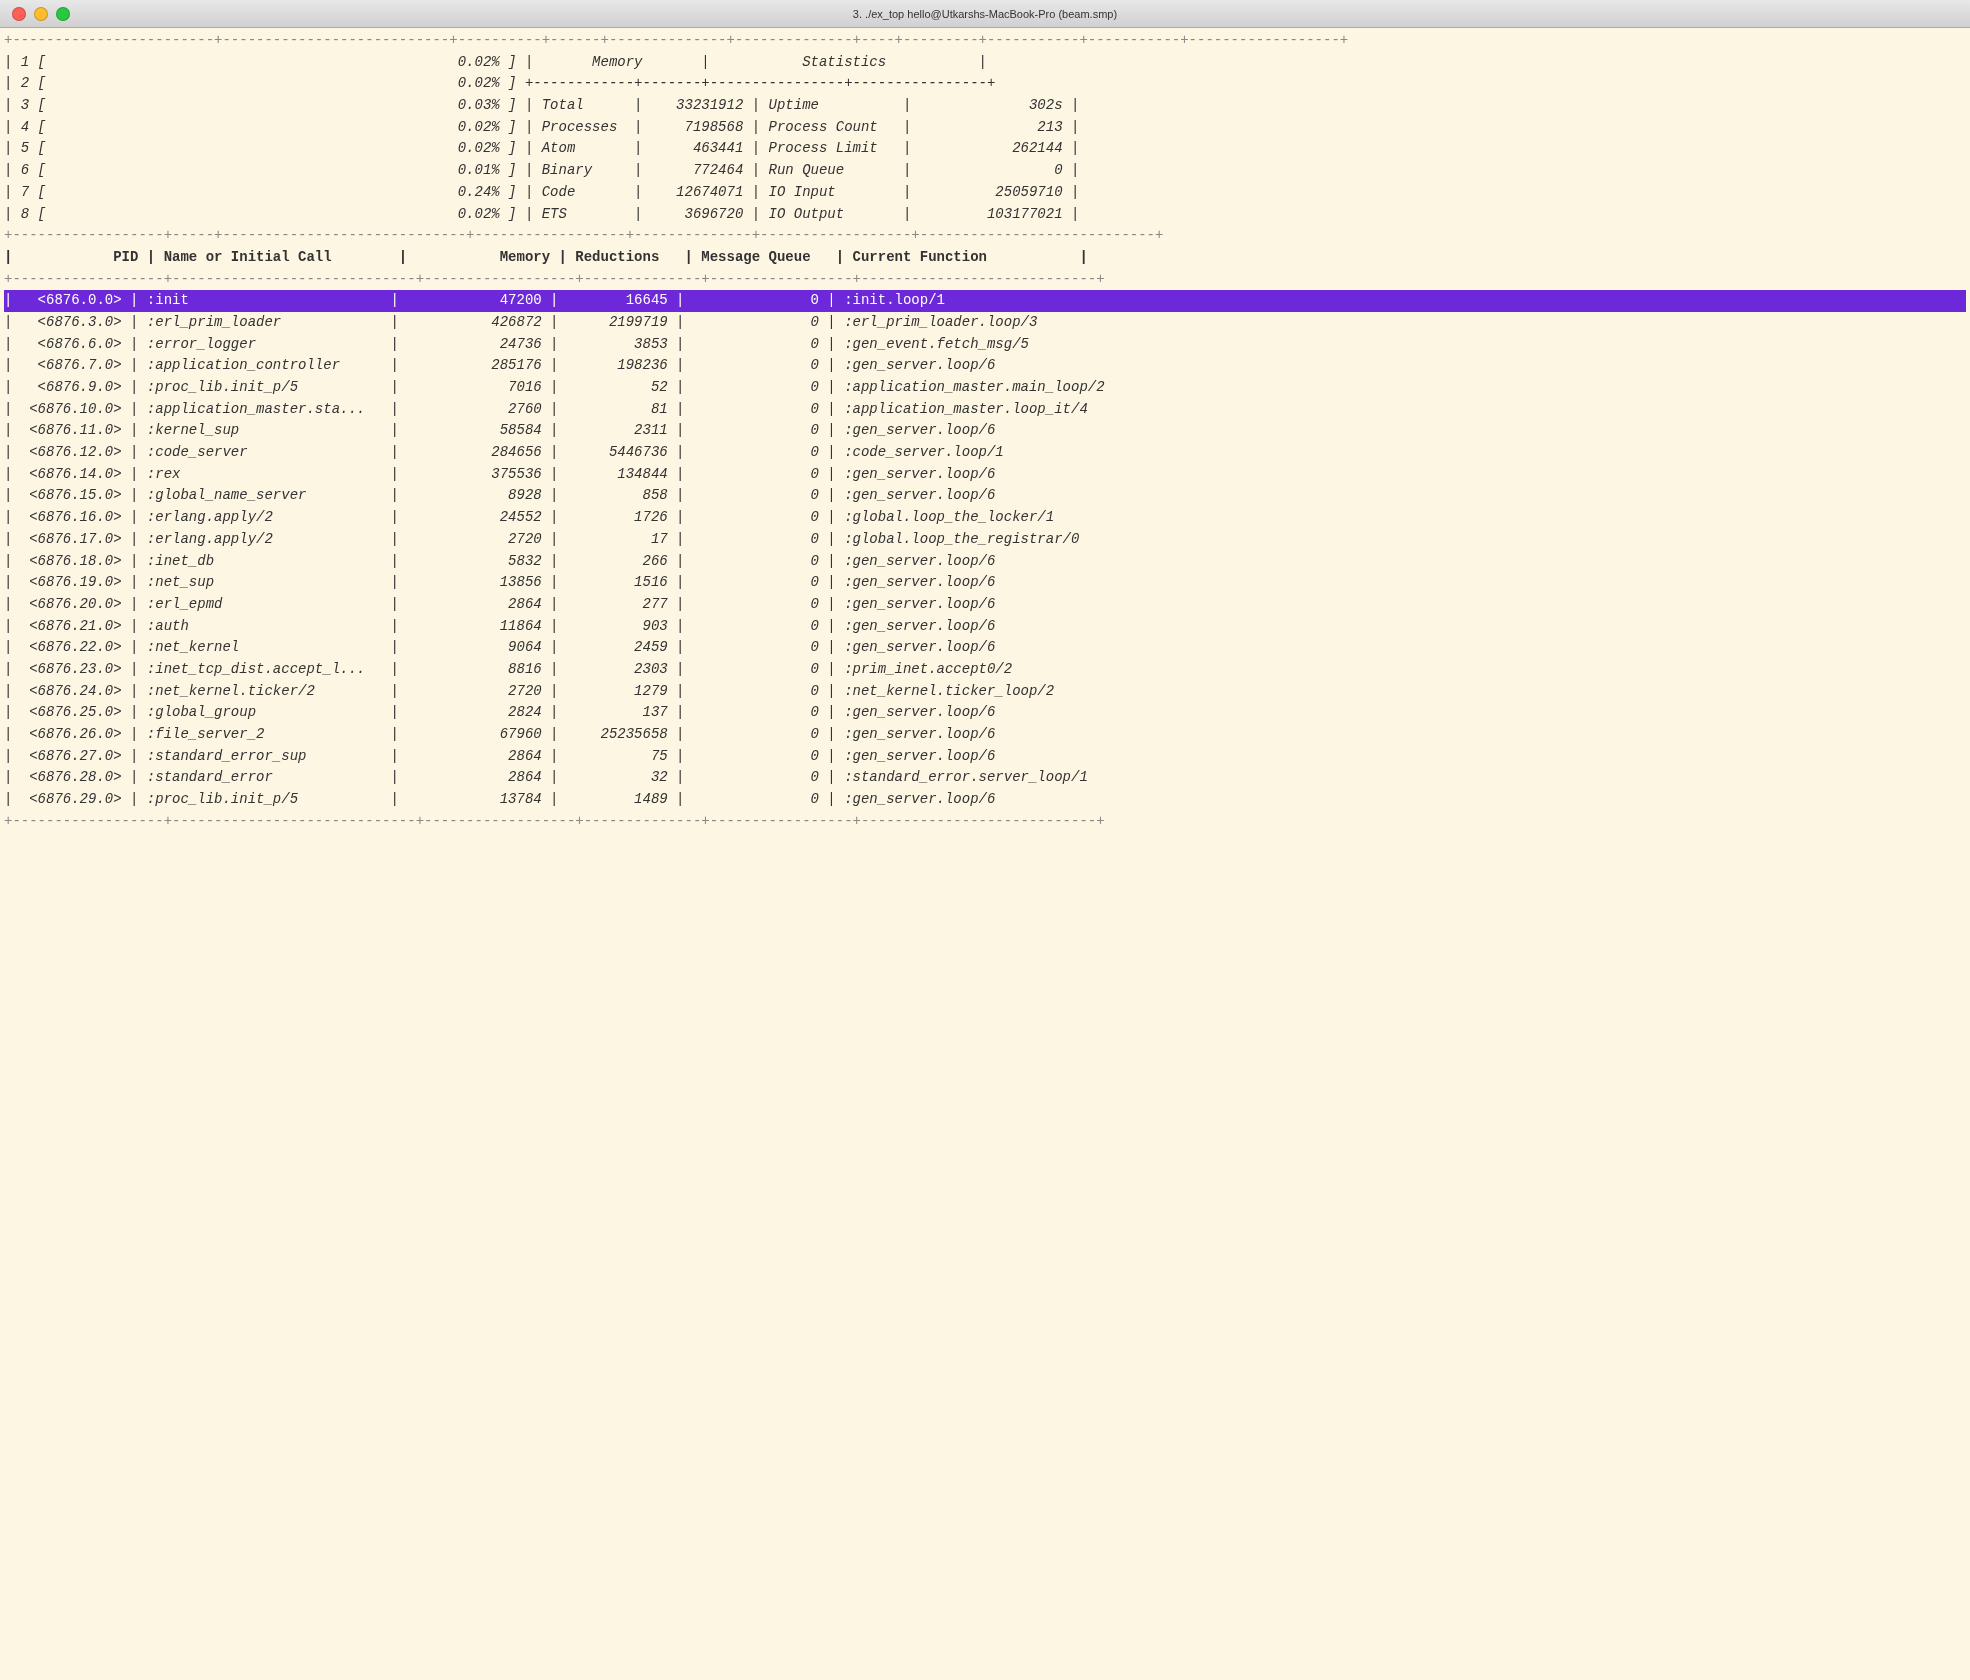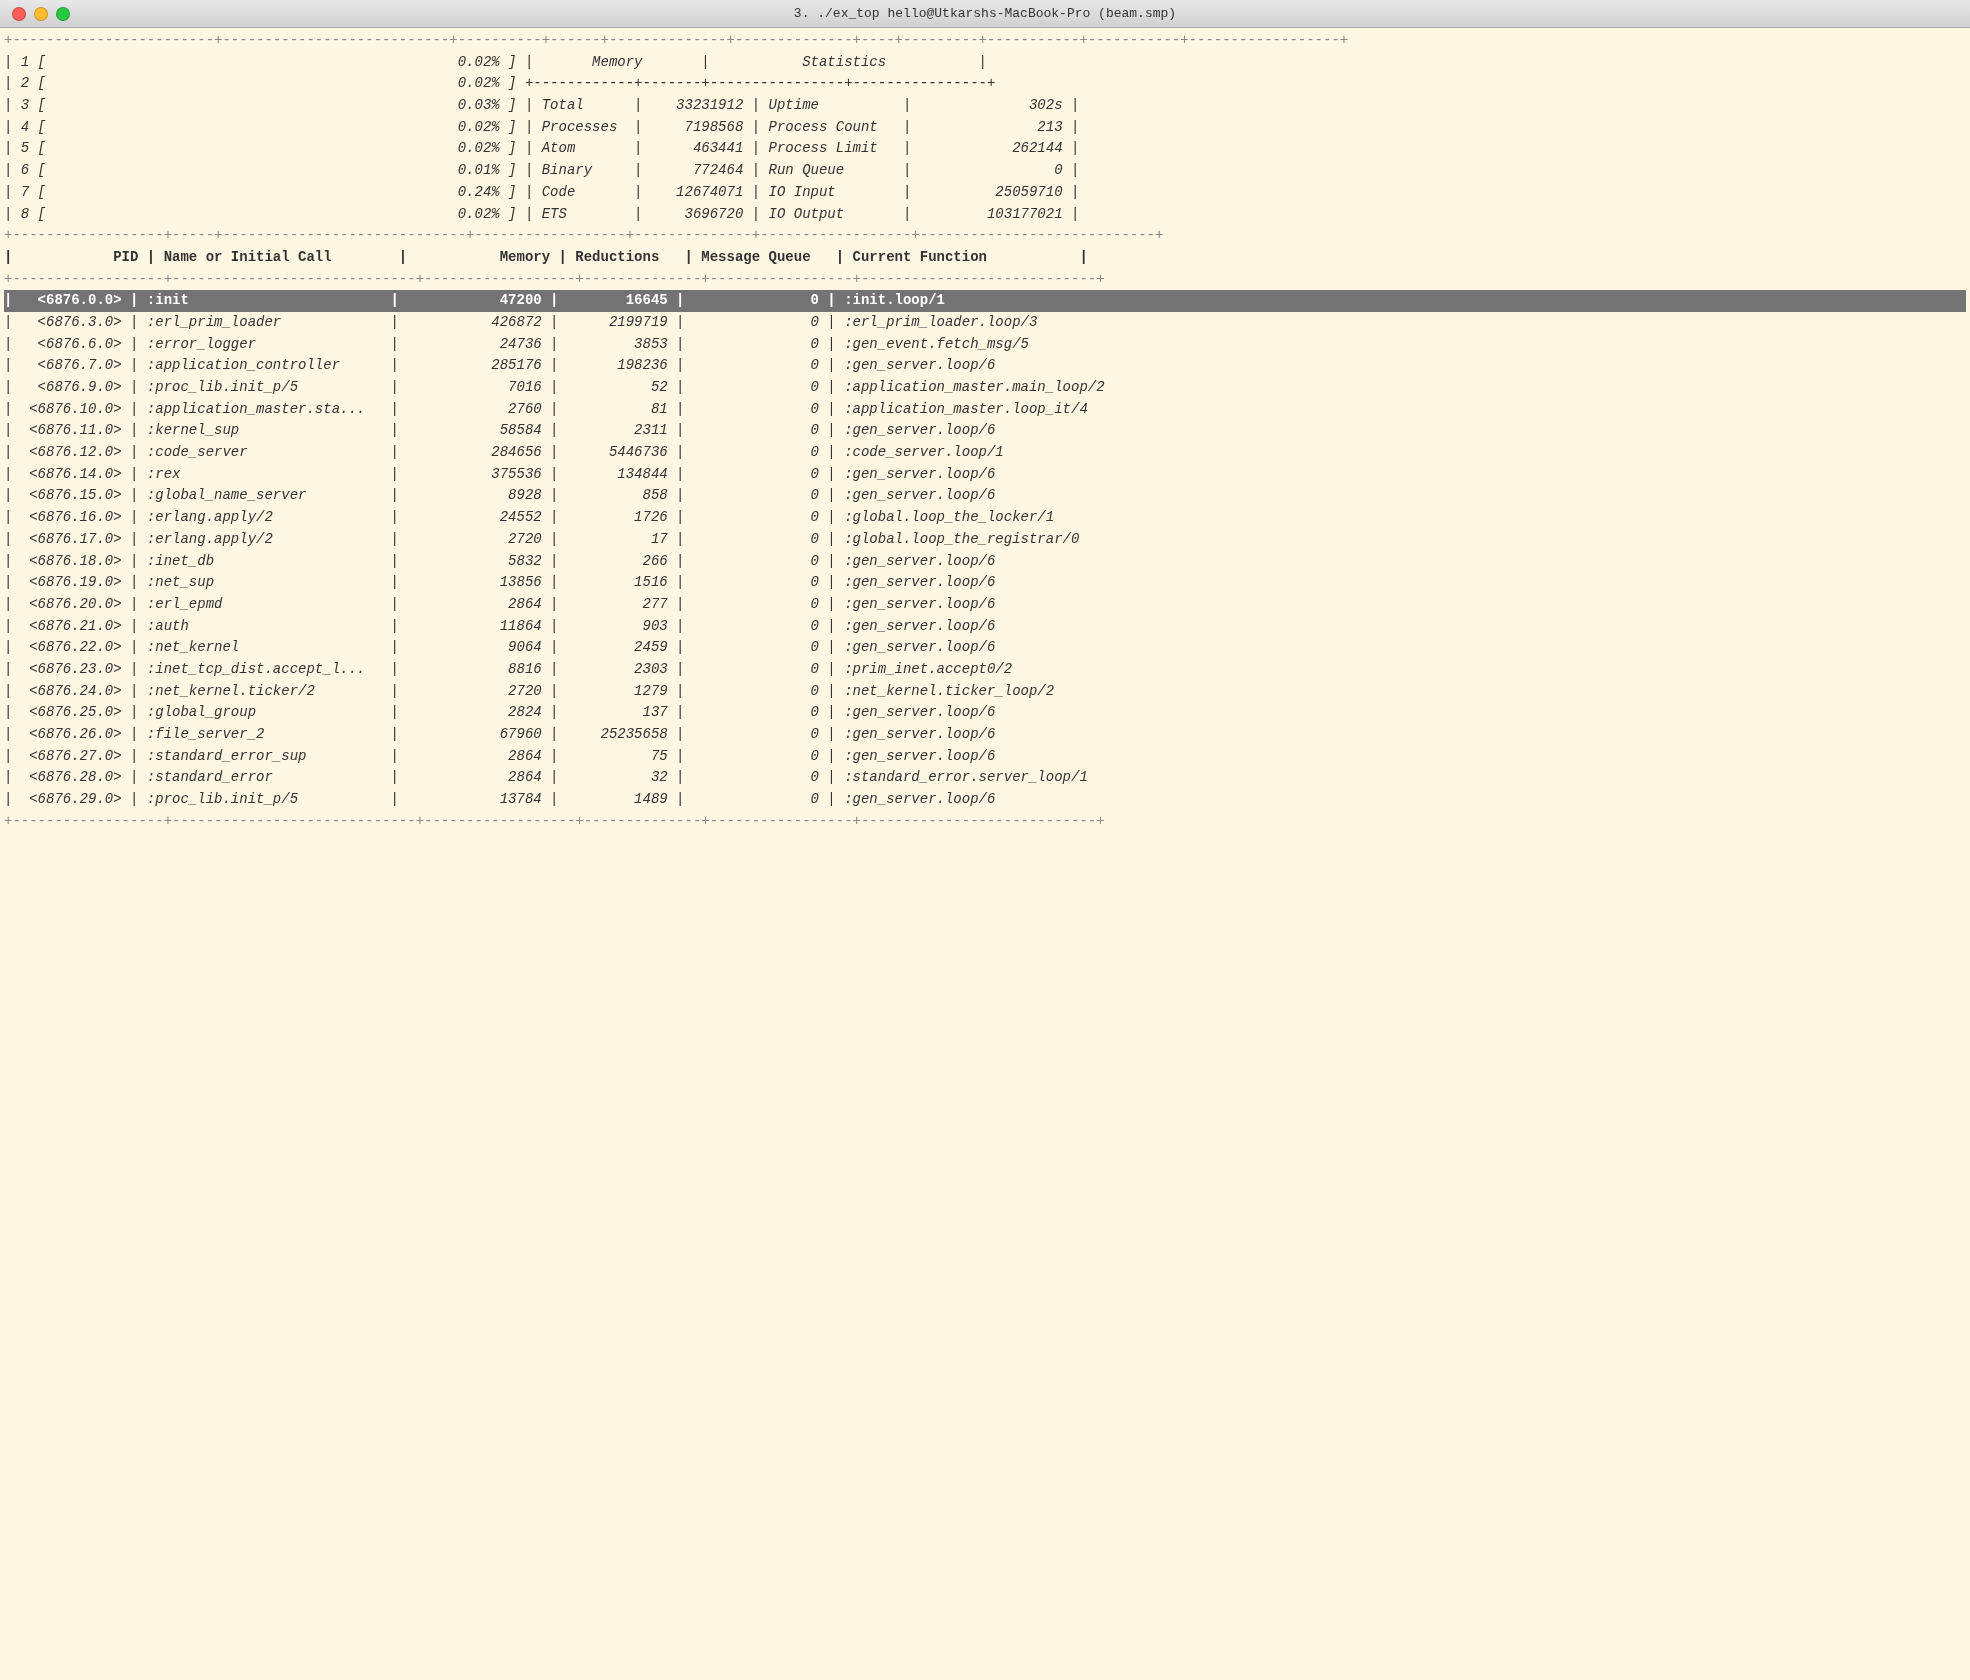--- a/index.html
+++ b/index.html
@@ -29,41 +29,40 @@
       width: 14px;
       height: 14px;
       border-radius: 50%;
       border: 1px solid rgba(0,0,0,0.2);
       display: inline-block;
     }
     .tb-close { background: #ff5f57; }
     .tb-min { background: #febc2e; }
     .tb-max { background: #28c840; }
     .title-text {
-      font-size: 13px;
+      font-size: 11px;
       color: #333;
-      font-family: Liberation Mono, monospace;
+      font-family: Liberation Sans, sans-serif;
     }
     .terminal {
       background: #fdf6e3;
       padding: 0;
       overflow: auto;
       height: calc(100vh - 28px);
     }
     .term-content {
       padding: 2px 4px;
       white-space: pre;
       line-height: 1.55;
       font-size: 14px;
     }
     .row-highlight {
-      background: #737373;
+      background: #6d28d9;
       color: #fff;
       display: block;
-      font-weight: bold;
     }
     .row-normal {
       display: block;
       font-style: italic;
     }
     .dashed-line {
       color: #888;
       display: block;
     }
     .header-row {

